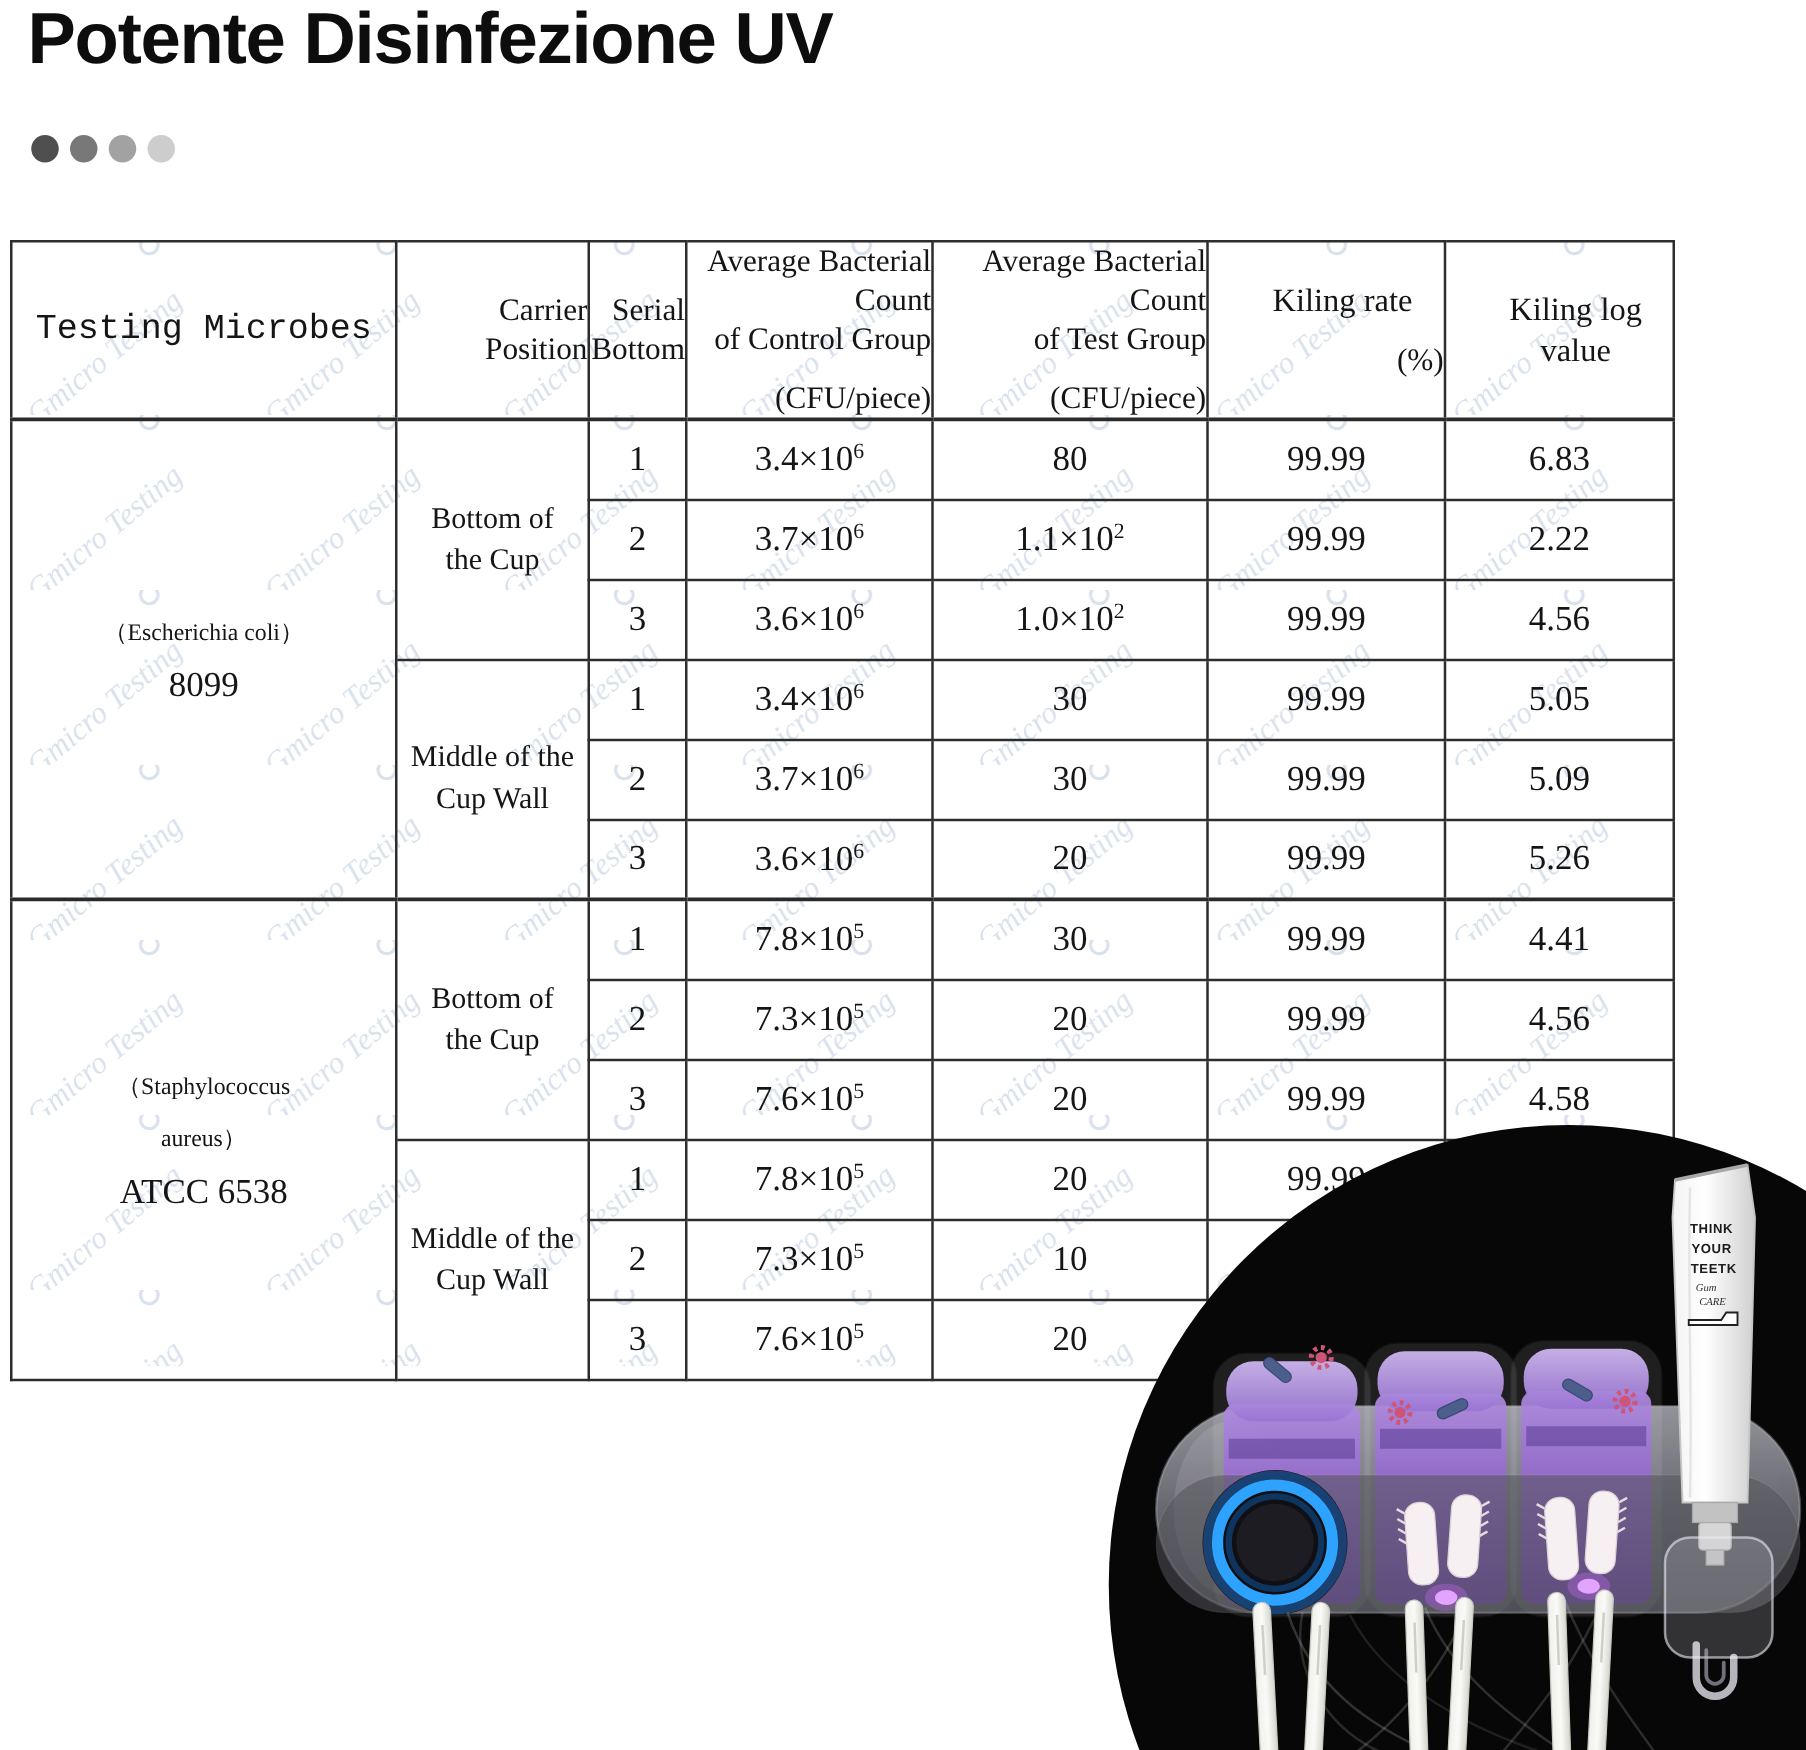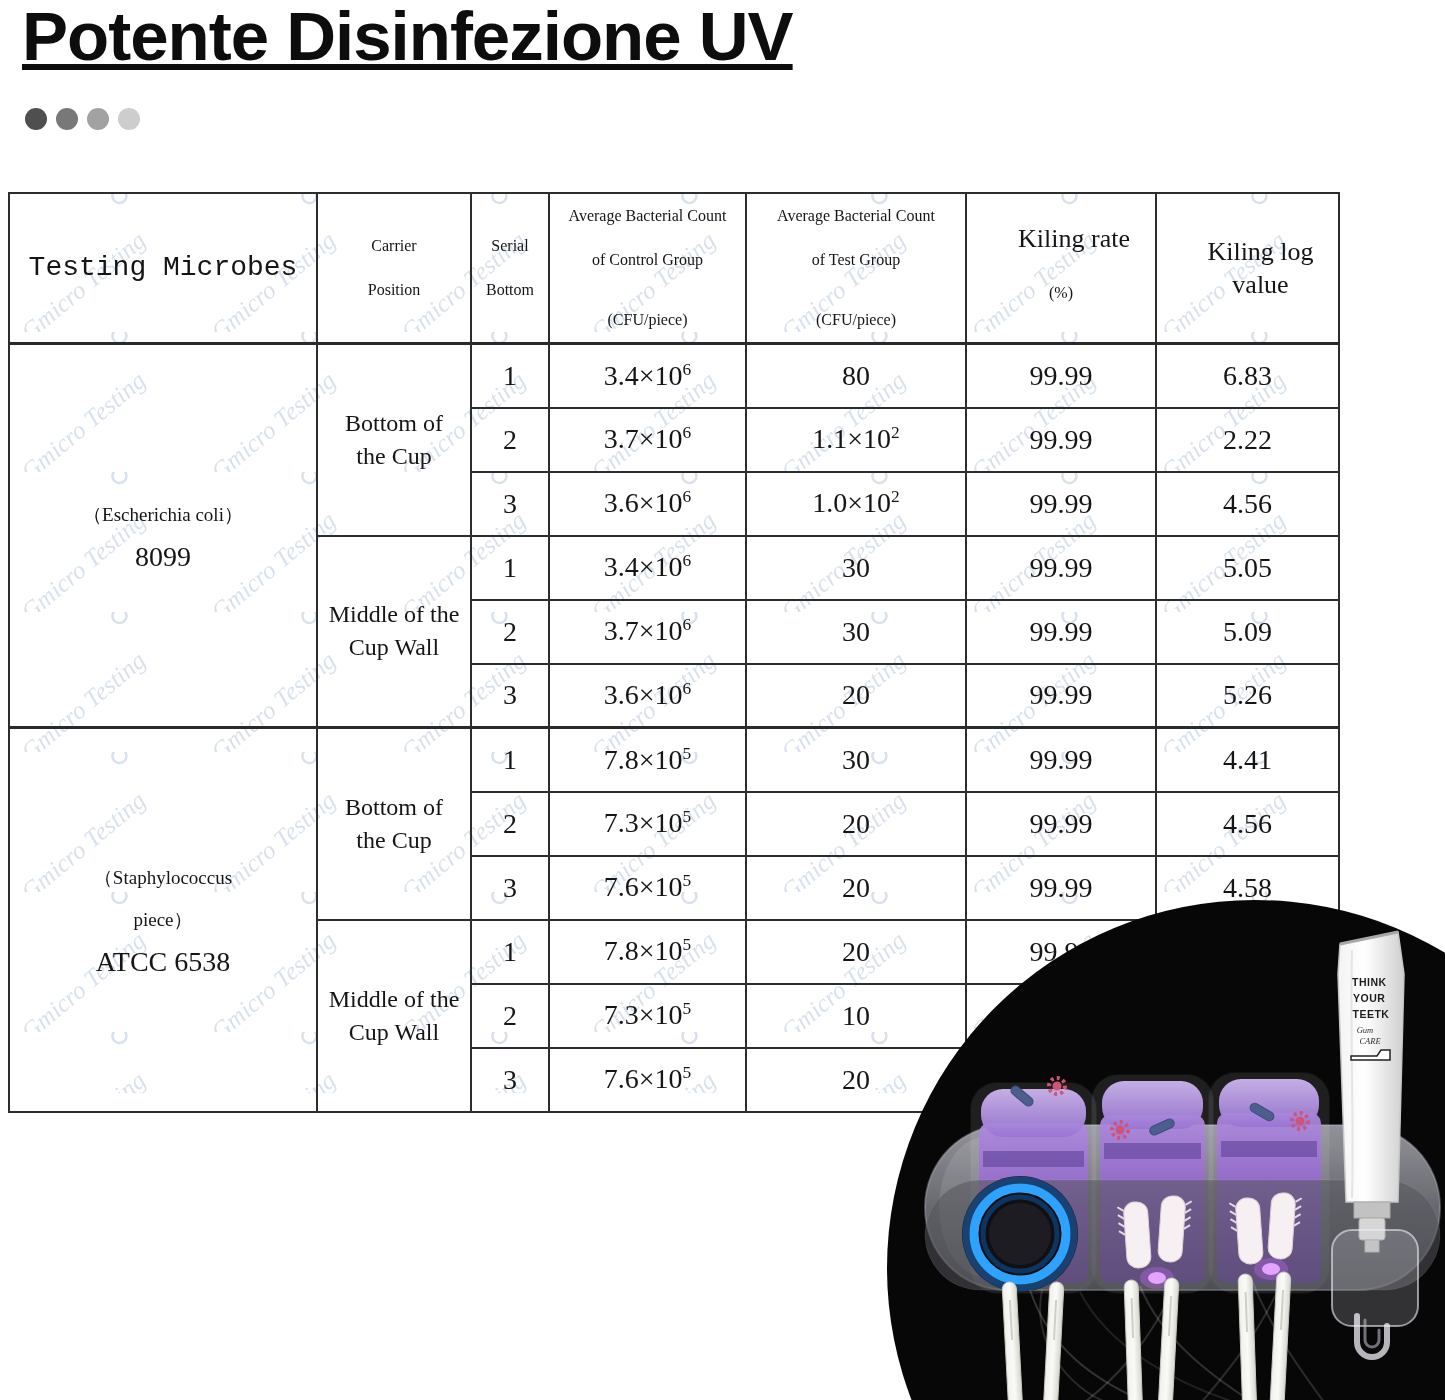--- a/index.html
+++ b/index.html
@@ -3,24 +3,23 @@
 <meta charset="utf-8">
 <style>
   html,body{margin:0;padding:0;}
   body{
     width:1445px;height:1400px;position:relative;overflow:hidden;background:#ffffff;
     font-family:"Liberation Sans",sans-serif;
   }
   
   .title{
     position:absolute;left:22px;top:2px;
-    font-size:69px;font-weight:bold;letter-spacing:-1px;line-height:1.0;
+    font-size:58px;font-weight:bold;letter-spacing:-1px;line-height:1.0;
     color:#0d0d0d;white-space:nowrap;
     font-family:"Liberation Sans",sans-serif;
-    text-decoration:underline;
   }
   .dots{position:absolute;left:25px;top:108px;display:flex;gap:9px;}
   .dot{width:22px;height:22px;border-radius:50%;}
 
   
   #table-wrap{
     position:absolute;left:8px;top:192px;width:1330px;height:901px;background:#fff;
   }
   #wm-svg{position:absolute;left:0;top:0;width:100%;height:100%;z-index:0;}
   table.data{
@@ -29,21 +28,21 @@
     font-family:"Liberation Serif",serif;color:#151515;
   }
   table.data td{
     border:2px solid #2d2d2d;text-align:center;vertical-align:middle;padding:0;
     background:transparent;
   }
   tr.hdr{height:131px;}
   tr.row{height:64px;}
   tr.hdr td{border-bottom:3px solid #2a2a2a;}
   tr.grp-sep td{border-top:3px solid #2a2a2a;}
-  .hline{font-size:16px;line-height:44px;}
+  .hline{font-size:25px;line-height:31px;text-align:right;}
   .hline-big{font-size:28px;line-height:34px;font-family:Liberation Mono, monospace;}
   .hline-mid{font-size:26px;line-height:33px;padding-left:26px;}
   .hline-gap{margin-top:16px;}
   .val{font-size:28px;}
   sup{font-size:0.62em;}
   .microbe .it{font-size:19px;line-height:42px;}
   .microbe .pl{font-size:28px;line-height:42px;}
   .carrier div{font-size:24px;line-height:33px;}
 
   
@@ -172,21 +171,21 @@
         <td class="val">3</td>
         <td class="val">3.6×10<sup>6</sup></td>
         <td class="val">20</td>
         <td class="val">99.99</td>
         <td class="val">5.26</td>
       </tr>
 
       <tr class="row grp-sep">
         <td rowspan="6" class="microbe">
           <div class="it">（Staphylococcus</div>
-          <div class="it">piece）</div>
+          <div class="it">aureus）</div>
           <div class="pl">ATCC 6538</div>
         </td>
         <td rowspan="3" class="carrier">
           <div>Bottom of</div>
           <div>the Cup</div>
         </td>
         <td class="val">1</td>
         <td class="val">7.8×10<sup>5</sup></td>
         <td class="val">30</td>
         <td class="val">99.99</td>

